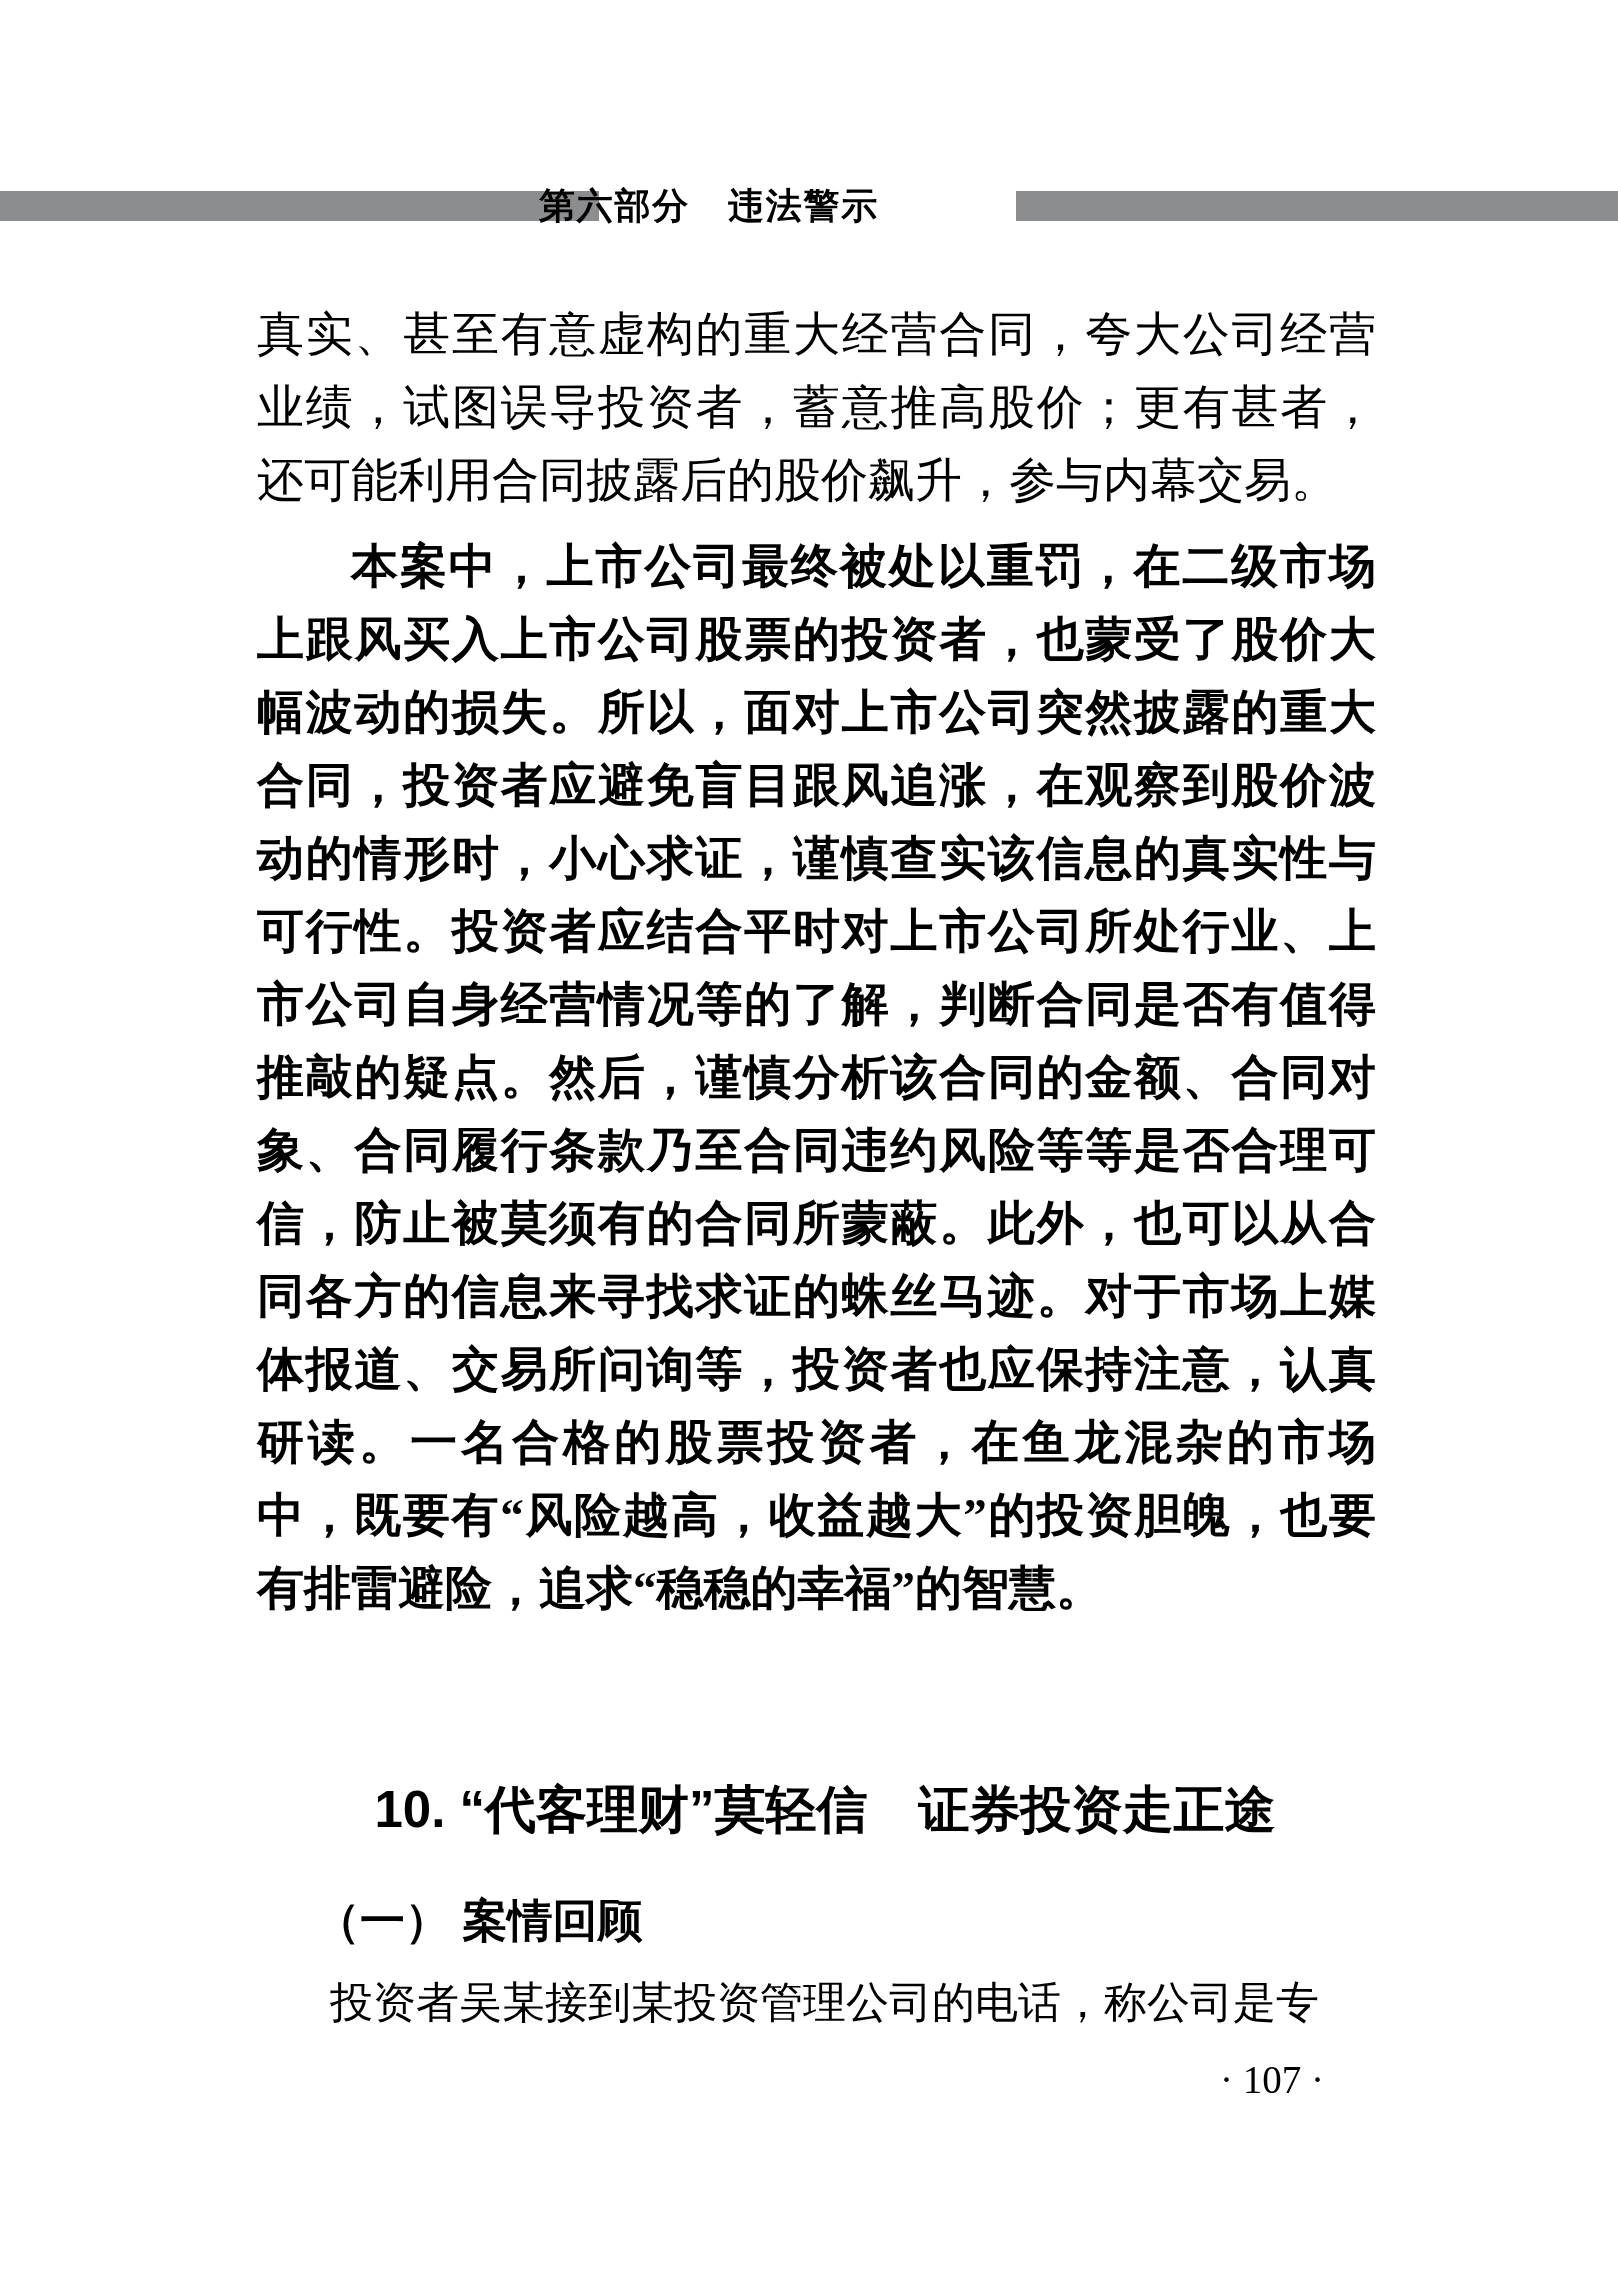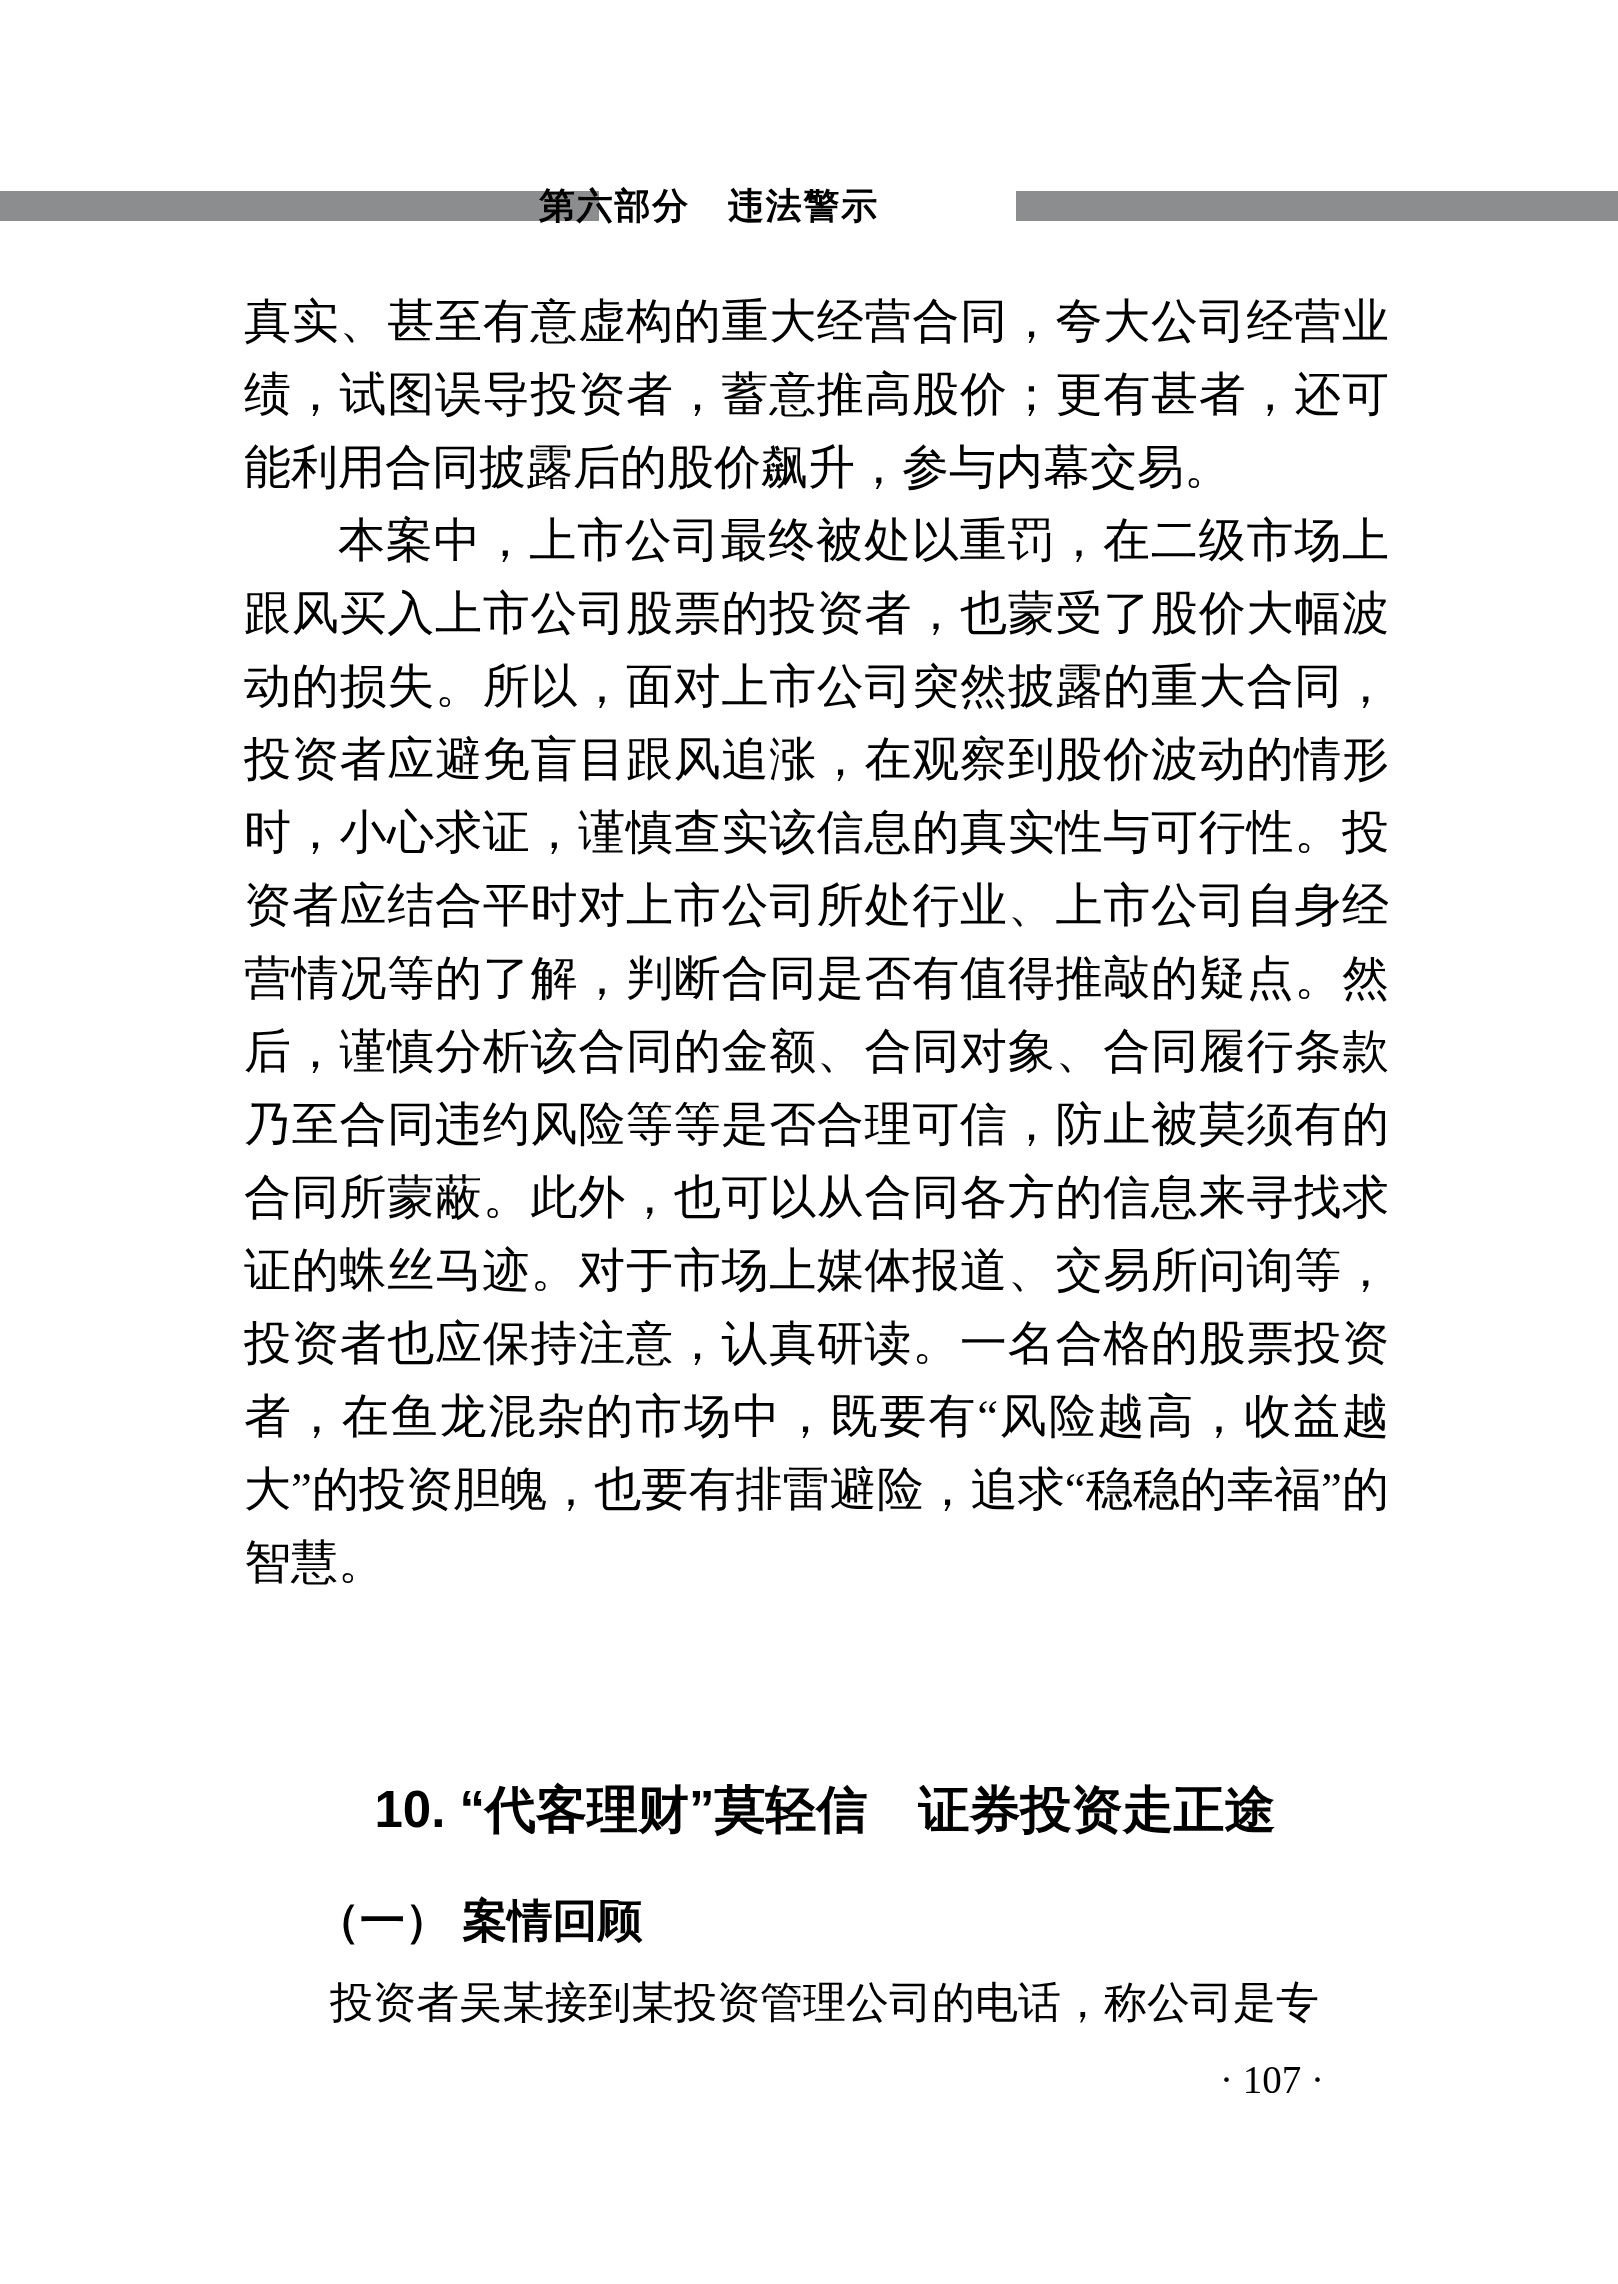--- a/index.html
+++ b/index.html
@@ -41,22 +41,22 @@
     position: absolute;
     left: 244px;
     top: 285px;
     width: 1145px;
     font-family: "Liberation Serif", "DejaVu Serif", serif;
     font-size: 47px;
     line-height: 73px;
     text-align: justify;
     text-justify: inter-ideograph;
   }
-  .body-block p { margin: 0; padding: 0; }
-  .para-indent { text-indent: 2em; }
+  .body-block p { margin: 13px; padding: 0; }
+  .para-indent { text-indent: 2em; font-weight: bold; }
 
   
   .byline {
     position: absolute;
     left: 244px;
     top: 1591px;
     width: 1129px;
     margin: 0;
     font-family: "Liberation Serif", "DejaVu Serif", serif;
     font-size: 47px;

